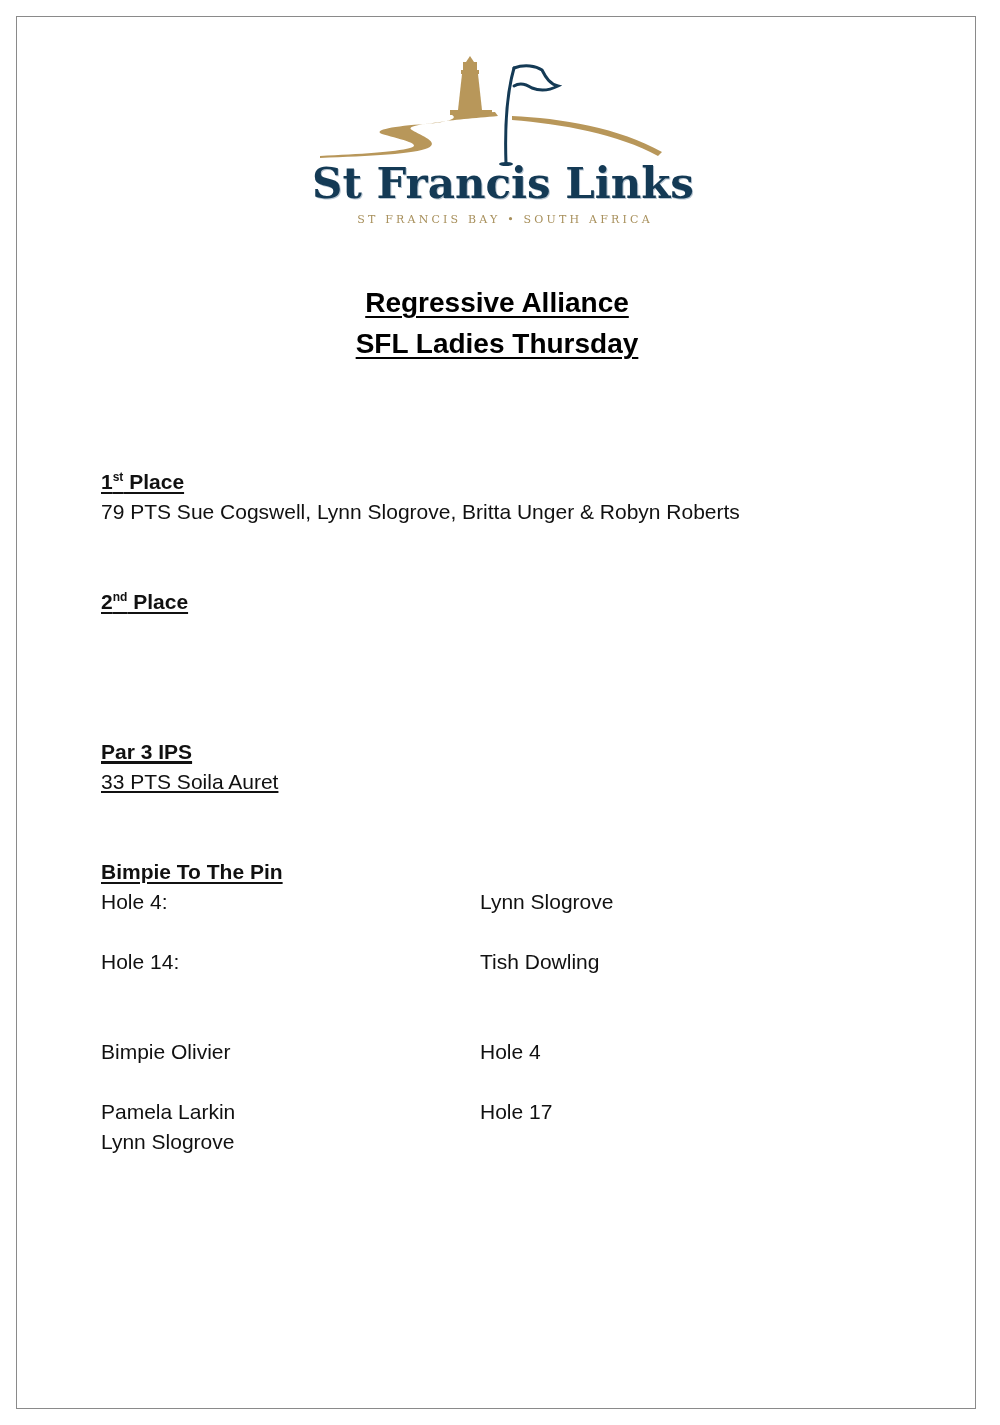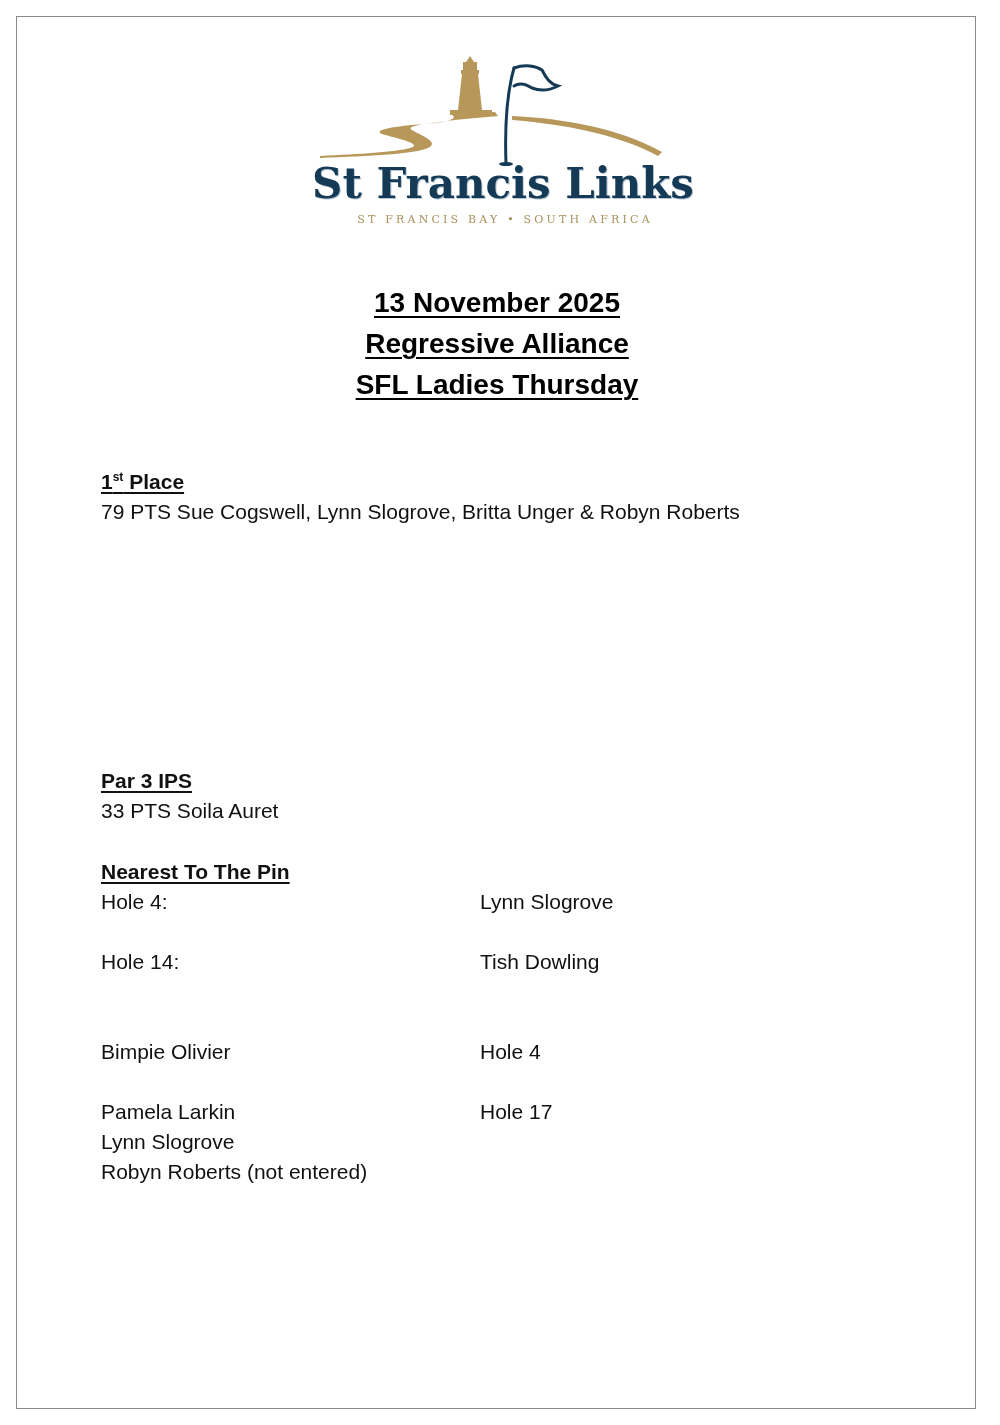--- a/index.html
+++ b/index.html
@@ -81,40 +81,40 @@
       <path d="M206,108 C205,80 206,40 214,12" stroke-width="3"></path>
       <path d="M214,12 C225,8 236,10 242,14 C246,22 250,28 258,30 C250,34 242,36 232,32 C226,28 220,26 214,30" stroke-width="3"></path>
     </g>
     <ellipse cx="206" cy="108" rx="7" ry="2" fill="#143a55"></ellipse>
   </svg>
   <div class="logo-name">St Francis Links</div>
   <div class="logo-tag">ST FRANCIS BAY  •  SOUTH AFRICA</div>
 </div>
 
 <div class="titles">
-  <div><span>13 November 2025</span></div>
   <div><span>Regressive Alliance</span></div>
   <div><span>SFL Ladies Thursday</span></div>
 </div>
 
 <div class="doc" style="top:467px;">
   <div class="line"><span class="hd"><span>1</span><sup>st</sup><span> Place</span></span></div>
   <div class="line">79 PTS Sue Cogswell, Lynn Slogrove, Britta Unger &amp; Robyn Roberts</div>
 </div>
 
 <div class="doc" style="top:587px;">
+  <div class="line"><span class="hd"><span>2</span><sup>nd</sup><span> Place</span></span></div>
 </div>
 
-<div class="doc" style="top:766px;">
+<div class="doc" style="top:737px;text-decoration:underline;">
   <div class="line"><span class="hd">Par 3 IPS</span></div>
   <div class="line">33 PTS Soila Auret</div>
 </div>
 
 <div class="doc" style="top:857px; width:700px;">
-  <div class="line"><span class="hd">Nearest To The Pin</span></div>
+  <div class="line"><span class="hd">Bimpie To The Pin</span></div>
   <div class="row">
     <span class="bold">Hole 4:</span>
     <span class="right">Lynn Slogrove</span>
   </div>
   <div class="row" style="height:30px;"></div>
   <div class="row">
     <span class="bold">Hole 14:</span>
     <span class="right">Tish Dowling</span>
   </div>
 </div>
@@ -126,17 +126,13 @@
   </div>
   <div class="row" style="height:30px;"></div>
   <div class="row">
     <span>Pamela Larkin</span>
     <span class="right">Hole 17</span>
   </div>
   <div class="row">
     <span>Lynn Slogrove</span>
     <span class="right"></span>
   </div>
-  <div class="row">
-    <span>Robyn Roberts (not entered)</span>
-    <span class="right"></span>
-  </div>
 </div>
 
 </body></html>

